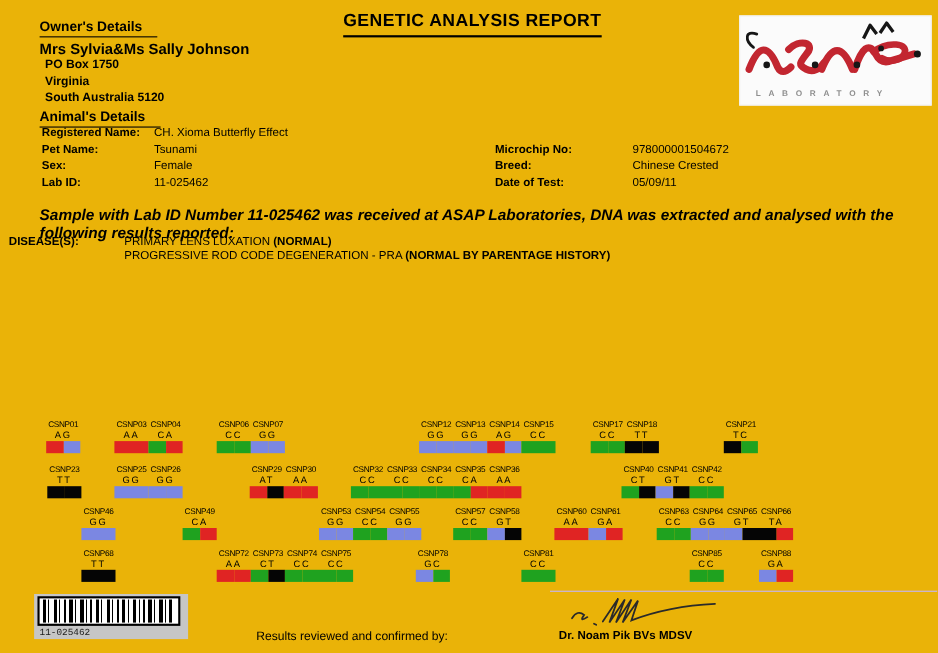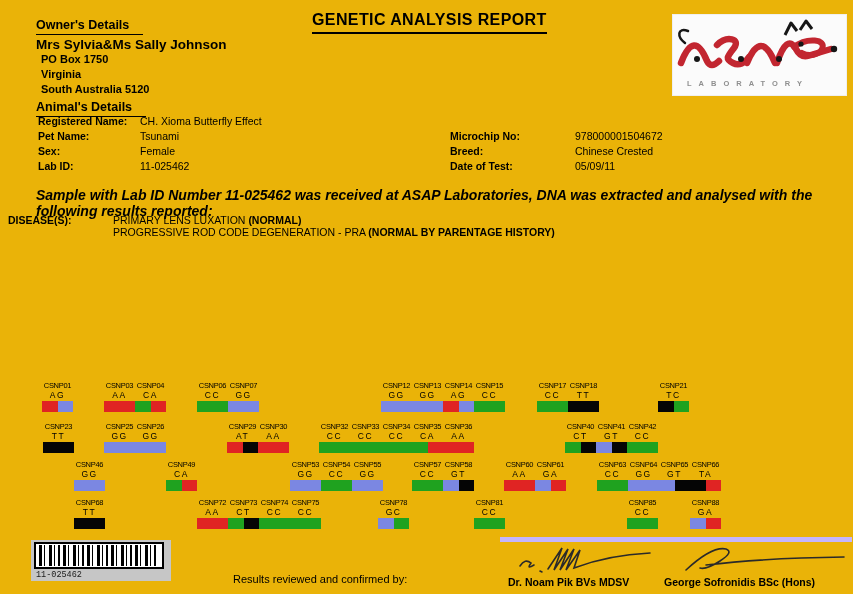--- a/index.html
+++ b/index.html
@@ -39,21 +39,21 @@
                background:#fff;border:2px solid #000;box-sizing:border-box;}
   .barcode-bars{position:absolute;left:3px;top:1px;right:3px;bottom:1px;
     background:repeating-linear-gradient(90deg,#000 0 3px,#fff 3px 5px,#000 5px 6px,
       #fff 6px 10px,#000 10px 13px,#fff 13px 15px,#000 15px 16px,#fff 16px 19px,
       #000 19px 21px,#fff 21px 24px);}
   .barcode-text{position:absolute;left:5px;bottom:1px;font-family:"Liberation Mono",monospace;
                 font-size:8.5px;color:#1a1a1a;}
   
   .confirm{position:absolute;left:233px;top:573px;font-size:11px;}
   .sig-area{position:absolute;left:500px;top:537px;width:352px;display:flex;
-            border-top:5px solid #c4b5fd;}
+            border-top:1px solid #c4b5fd;}
   .sig{box-sizing:border-box;}
   .sig svg{display:block;}
   .sig-name{font-size:10.5px;font-weight:bold;white-space:nowrap;}
 </style>
 </head>
 <body>
 
 <div class="page">
 
   <div class="abs" style="left:36px;top:15px;">
@@ -567,21 +567,15 @@
 
   <div class="confirm">Results reviewed and confirmed by:</div>
 
   <div class="sig-area">
     <div class="sig" style="width:160px;padding-left:8px;">
       <svg width="152" height="34" viewBox="0 0 152 34">
         <path d="M12,24 q5,-8 11,-3 q-5,7 3,2 M32,29 l2,1 M40,27 L54,6 L46,28 L60,7 L52,28 L66,7 L58,28 L72,8 L66,26 Q100,13 142,11" stroke="#2a2a2a" stroke-width="1.6" fill="none" stroke-linecap="round"></path>
       </svg>
       <div class="sig-name">Dr. Noam Pik BVs MDSV</div>
     </div>
-    <div class="sig" style="width:192px;padding-left:4px;">
-      <svg width="186" height="34" viewBox="0 0 186 34">
-        <path d="M22,28 Q48,4 62,7 Q70,10 56,19 Q42,28 36,26 M42,23 Q100,16 180,15" stroke="#2a2a2a" stroke-width="1.6" fill="none" stroke-linecap="round"></path>
-      </svg>
-      <div class="sig-name">George Sofronidis BSc (Hons)</div>
-    </div>
   </div>
 
 </div>
 
 </body></html>

